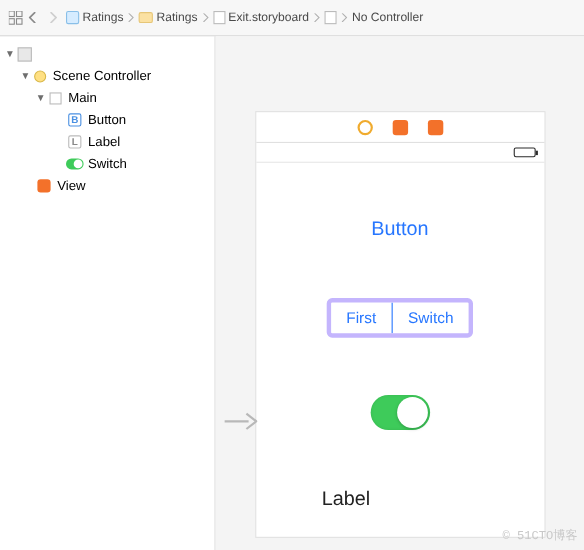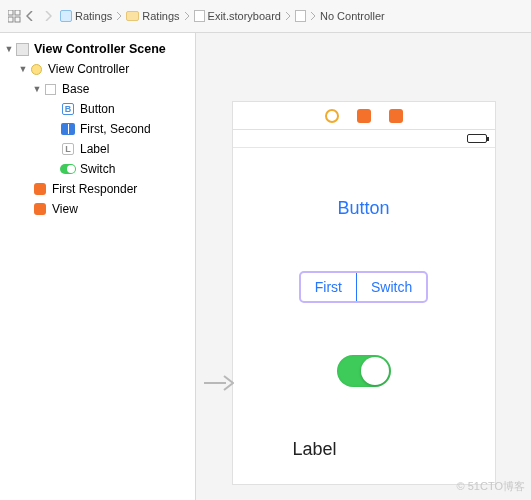--- a/index.html
+++ b/index.html
@@ -46,28 +46,28 @@
 .device { margin-top:68px; width:264px; background:#fff; border:1px solid #e0e0e0; display:flex; flex-direction:column; }
 .dock { height:28px; display:flex; align-items:center; justify-content:center; gap:18px; border-bottom:1px solid #e0e0e0; }
 .dock-ic { width:14px; height:14px; border-radius:3px; }
 .dk1 { border:2px solid #f0ab2e; border-radius:50%; }
 .dk2 { background:#f3712a; } .dk3 { background:#f3712a; }
 .statusbar { height:18px; border-bottom:1px solid #e6e6e6; position:relative; }
 .battery { position:absolute; right:8px; top:4px; width:20px; height:9px; border:1px solid #2b2b2b; border-radius:2px; }
 .battery:after { content:""; position:absolute; right:-3px; top:2px; width:2px; height:4px; background:#2b2b2b; }
 .content { flex:1; display:flex; flex-direction:column; align-items:center; padding:50px 0 24px; gap:52px; }
 .ui-button { color:#2676ff; font-size:18px; }
-.seg { display:flex; border:2px solid #c4b5fd; border-radius:5px; overflow:hidden; }
+.seg { display:flex; border:4px solid #c4b5fd; border-radius:5px; overflow:hidden; }
 .seg span { padding:6px 14px; font-size:14px; color:#2676ff; }
 .seg span + span { border-left:1px solid #2676ff; }
 .switch { width:54px; height:32px; background:#3ecb5a; border-radius:16px; position:relative; box-shadow:inset 0 0 3px rgba(0,0,0,.1); }
 .switch:after { content:""; position:absolute; right:2px; top:2px; width:28px; height:28px; background:#fff; border-radius:50%; box-shadow:0 1px 3px rgba(0,0,0,.25); }
 .ui-label { align-self:flex-start; margin-left:60px; font-size:18px; color:#222; }
 
-.watermark { position:absolute; right:6px; bottom:6px; font-size:11px; color:#c8c8c8; font-family:Liberation Sans, sans-serif; }
+.watermark { position:absolute; right:6px; bottom:6px; font-size:11px; color:#c8c8c8; font-family:Liberation Mono, monospace; }
 </style>
 </head>
 <body>
 
 <div class="breadcrumb">
   <span class="bc-icon bc-grid">
     <svg width="13" height="13" viewBox="0 0 13 13">
         <rect x="0" y="0" width="5" height="5" fill="none" stroke="#8a8a8a"></rect>
         <rect x="7" y="0" width="5" height="5" fill="none" stroke="#8a8a8a"></rect>
         <rect x="0" y="7" width="5" height="5" fill="none" stroke="#8a8a8a"></rect>
@@ -127,65 +127,52 @@
 </div>
 
 <div class="main">
 
   <div class="outline">
     <div class="row ind0 scene">
       <span class="disc">▼</span>
       <span class="icon">
           <span class="ic-scene"></span>
         </span>
-      <span>View Controller Scene</span>
     </div>
     <div class="row ind1">
       <span class="disc">▼</span>
       <span class="icon">
           <span class="ic-vc"></span>
         </span>
-      <span>View Controller</span>
+      <span>Scene Controller</span>
     </div>
     <div class="row ind2">
       <span class="disc">▼</span>
       <span class="icon">
           <span class="ic-view"></span>
         </span>
-      <span>Base</span>
+      <span>Main</span>
     </div>
     <div class="row ind4">
       <span class="icon">
           <span class="ic-btn">B</span>
         </span>
       <span>Button</span>
     </div>
     <div class="row ind4">
       <span class="icon">
-          <span class="ic-seg"></span>
-        </span>
-      <span>First, Second</span>
+          <span class="ic-lbl">L</span>
+        </span>
+      <span>Label</span>
     </div>
     <div class="row ind4">
       <span class="icon">
-          <span class="ic-lbl">L</span>
-        </span>
-      <span>Label</span>
-    </div>
-    <div class="row ind4">
-      <span class="icon">
           <span class="ic-sw"></span>
         </span>
       <span>Switch</span>
-    </div>
-    <div class="row ind2">
-      <span class="icon">
-          <span class="ic-fr"></span>
-        </span>
-      <span>First Responder</span>
     </div>
     <div class="row ind2">
       <span class="icon">
           <span class="ic-exit"></span>
         </span>
       <span>View</span>
     </div>
   </div>
 
   <div class="canvas">

